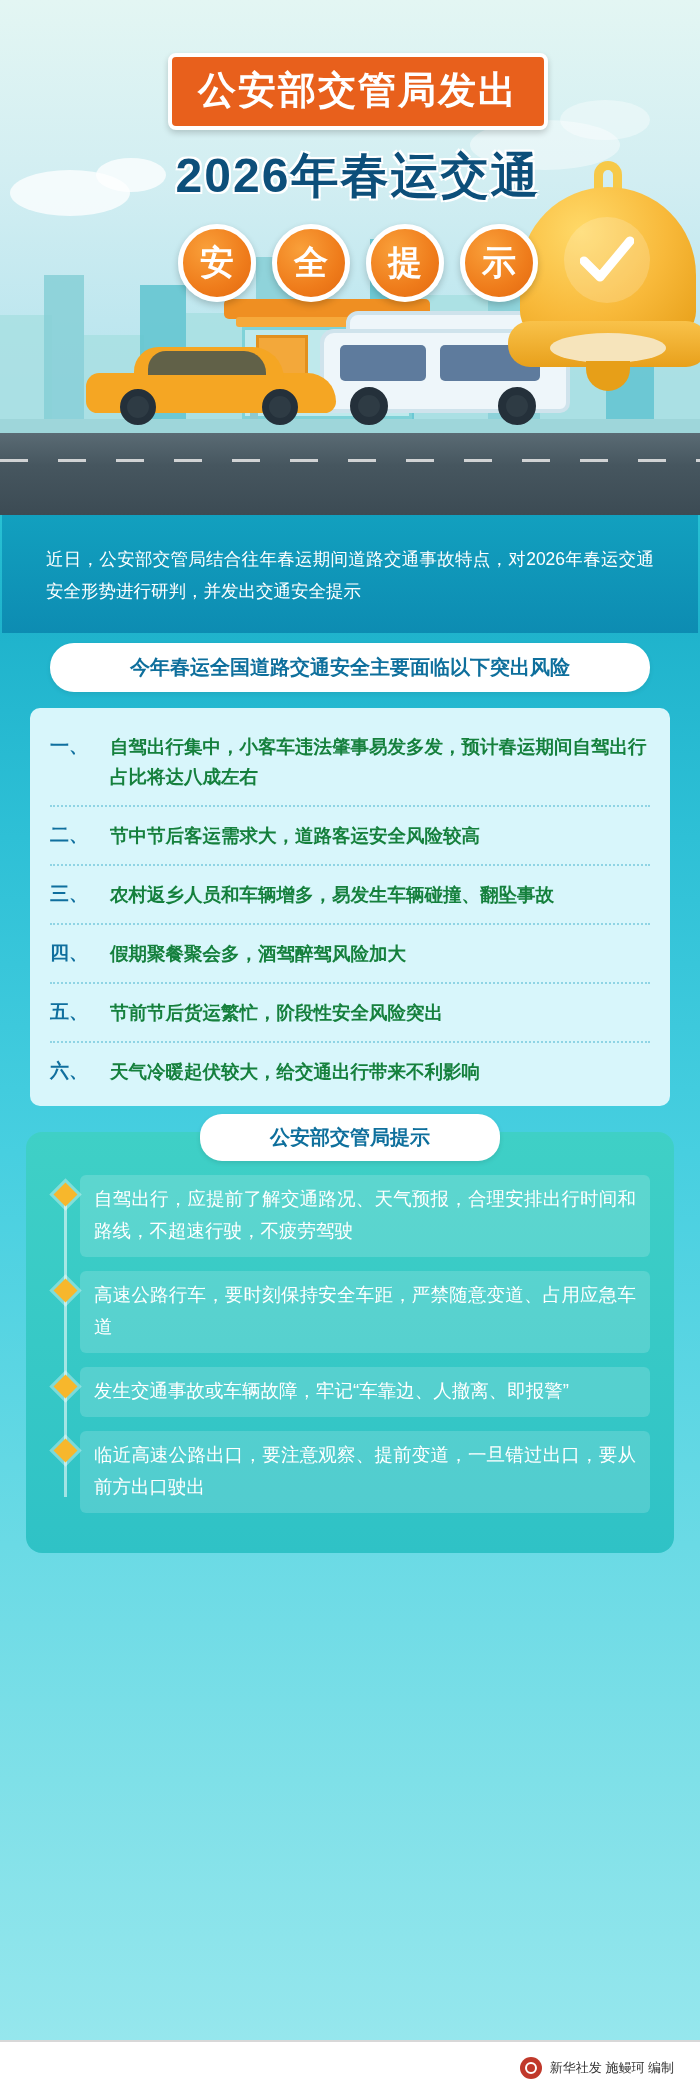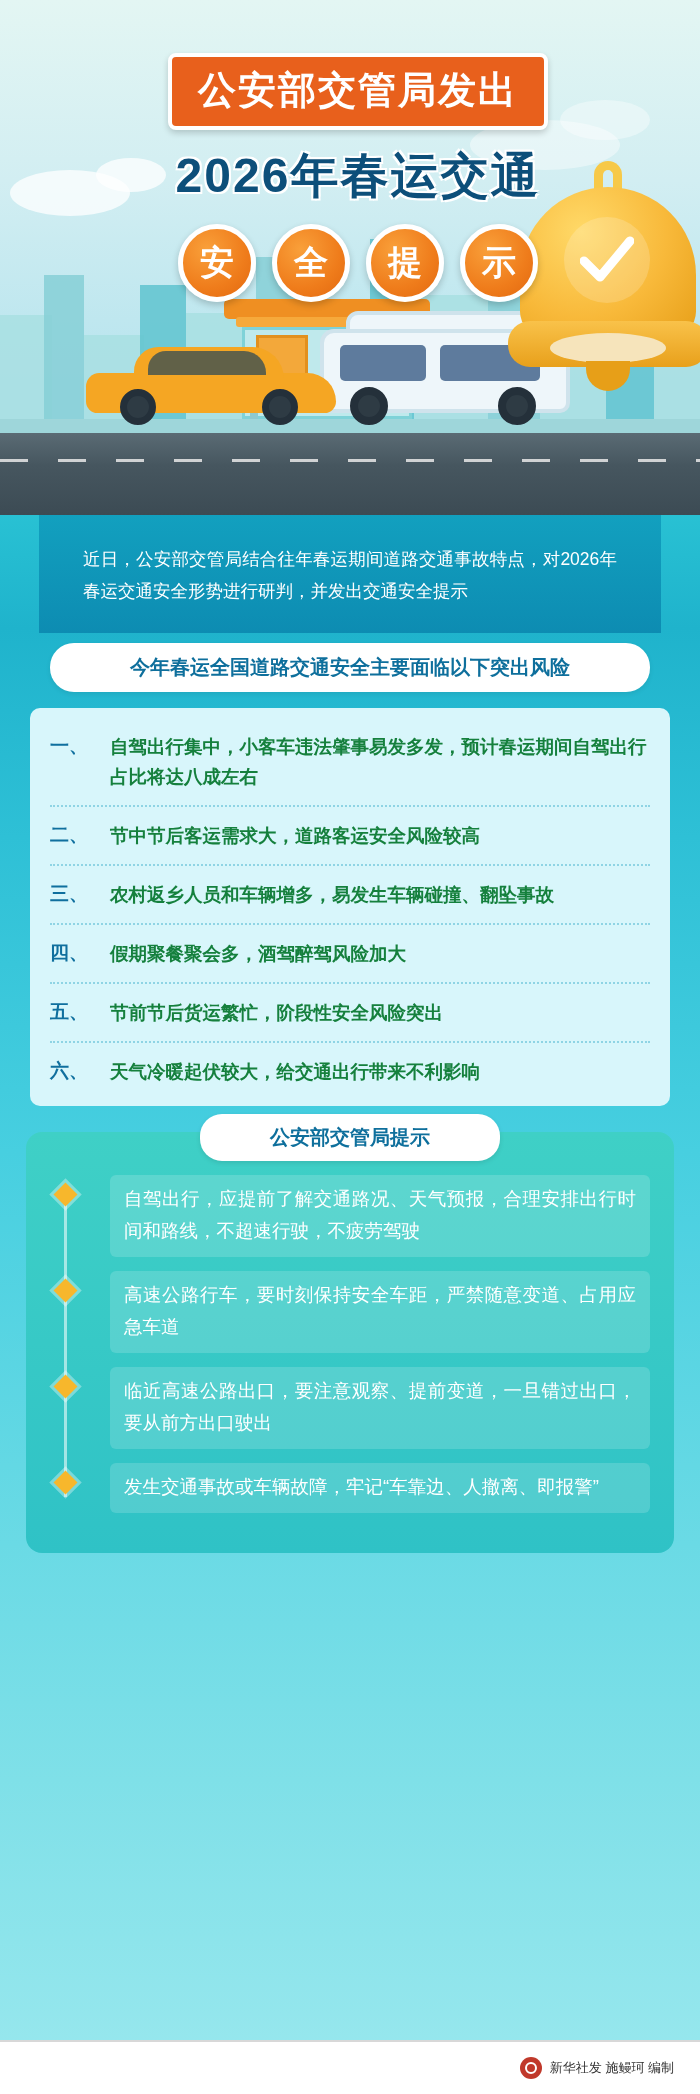--- a/index.html
+++ b/index.html
@@ -203,21 +203,21 @@
     border: 5px solid #ffffff;
     box-shadow: 0 3px 7px rgba(0,0,0,.2);
     color: #fff;
     font-size: 34px; font-weight: bold;
     display: flex; align-items: center; justify-content: center;
   }
   
   .intro {
     position: relative;
     margin: 0 auto;
-    width: 622px;
+    width: 696px;
     padding: 28px 44px 26px;
     background: #0f8fb5;
     background: linear-gradient(180deg,#12a0bf 0%, #0d8cb2 100%);
     color: #ffffff;
     font-size: 17.5px;
     line-height: 32px;
     text-align: justify;
   }
   
   .risk-section {
@@ -292,21 +292,20 @@
     position: absolute;
     left: 14px; top: 10px; bottom: 16px;
     width: 3px;
     background: rgba(255,255,255,.55);
   }
   .tip {
     position: relative;
     display: flex;
     align-items: flex-start;
     margin-bottom: 14px;
-    gap: 30px;
   }
   .tip .dia {
     flex: 0 0 30px;
     height: 30px;
     margin-top: 6px;
     position: relative;
     z-index: 2;
   }
   .tip .dia i {
     display: block;
@@ -487,27 +486,27 @@
       <div class="tip">
         <div class="dia">
             <i></i>
           </div>
         <div class="txt">高速公路行车，要时刻保持安全车距，严禁随意变道、占用应急车道</div>
       </div>
       <div class="tip">
         <div class="dia">
             <i></i>
           </div>
-        <div class="txt">临近高速公路出口，要注意观察、提前变道，一旦错过出口，要从前方出口驶出</div>
+        <div class="txt">发生交通事故或车辆故障，牢记“车靠边、人撤离、即报警”</div>
       </div>
       <div class="tip">
         <div class="dia">
             <i></i>
           </div>
-        <div class="txt">发生交通事故或车辆故障，牢记“车靠边、人撤离、即报警”</div>
+        <div class="txt">临近高速公路出口，要注意观察、提前变道，一旦错过出口，要从前方出口驶出</div>
       </div>
     </div>
   </div>
 
   <div class="footer-rule"></div>
   <div class="footer">
     <div class="logo"></div>
     <div class="credit">新华社发 施鳗珂 编制</div>
   </div>
 

